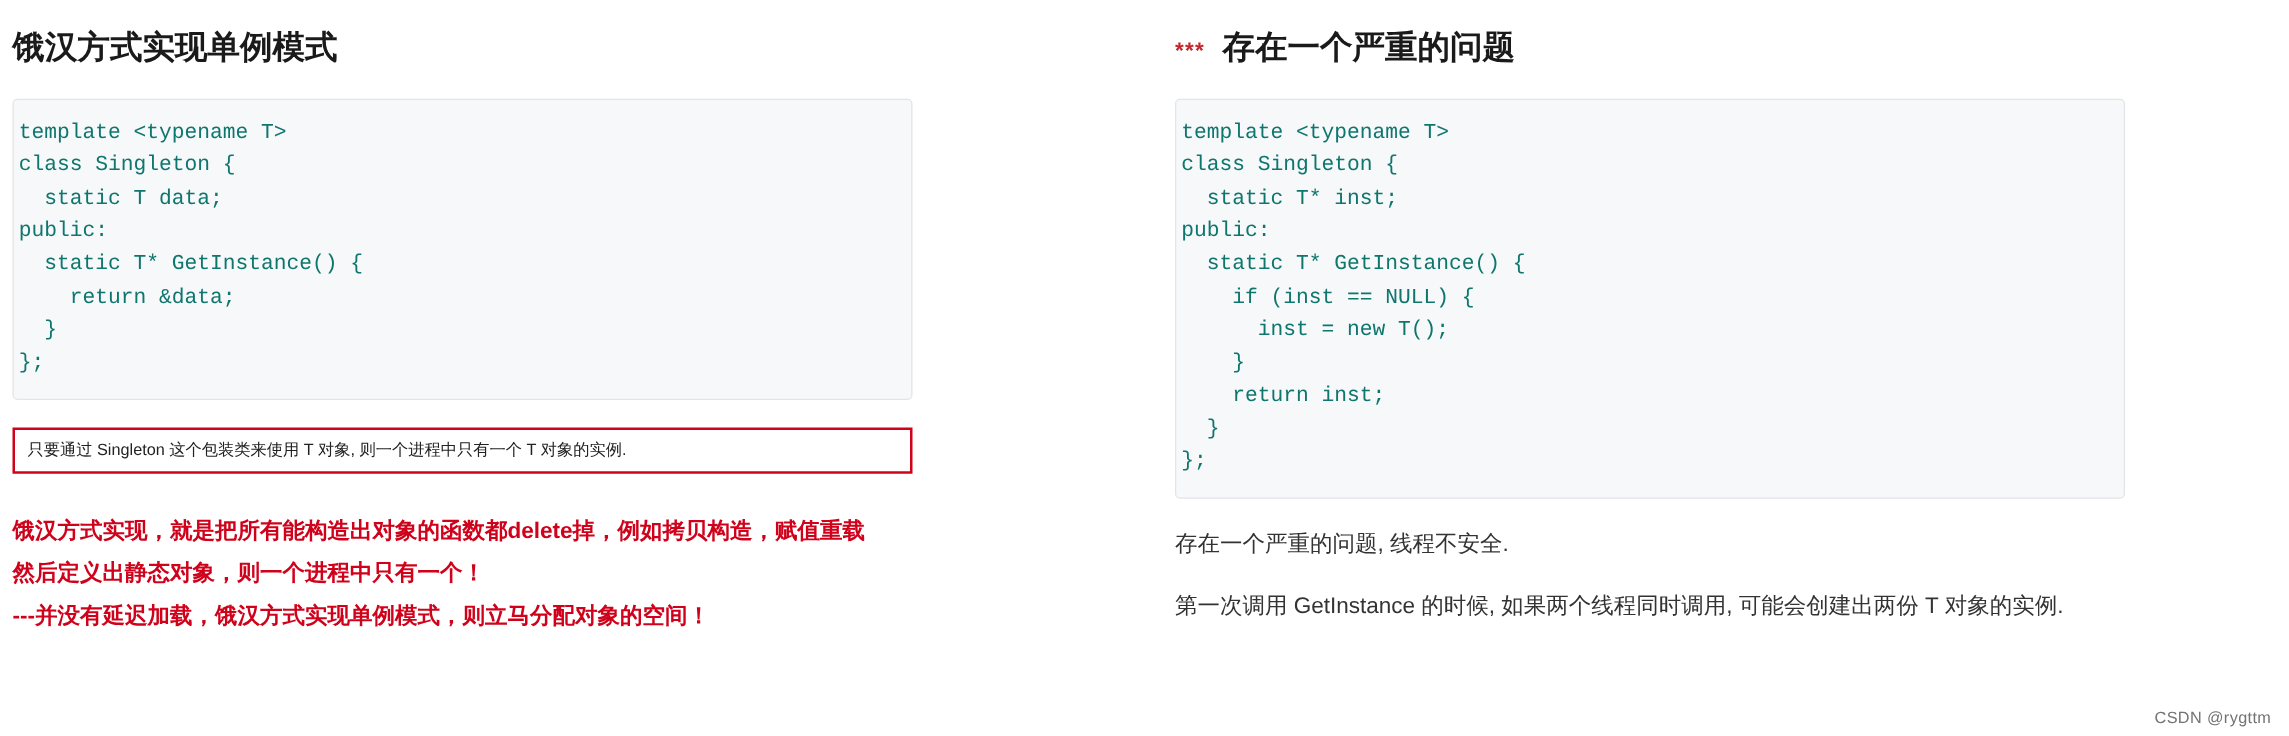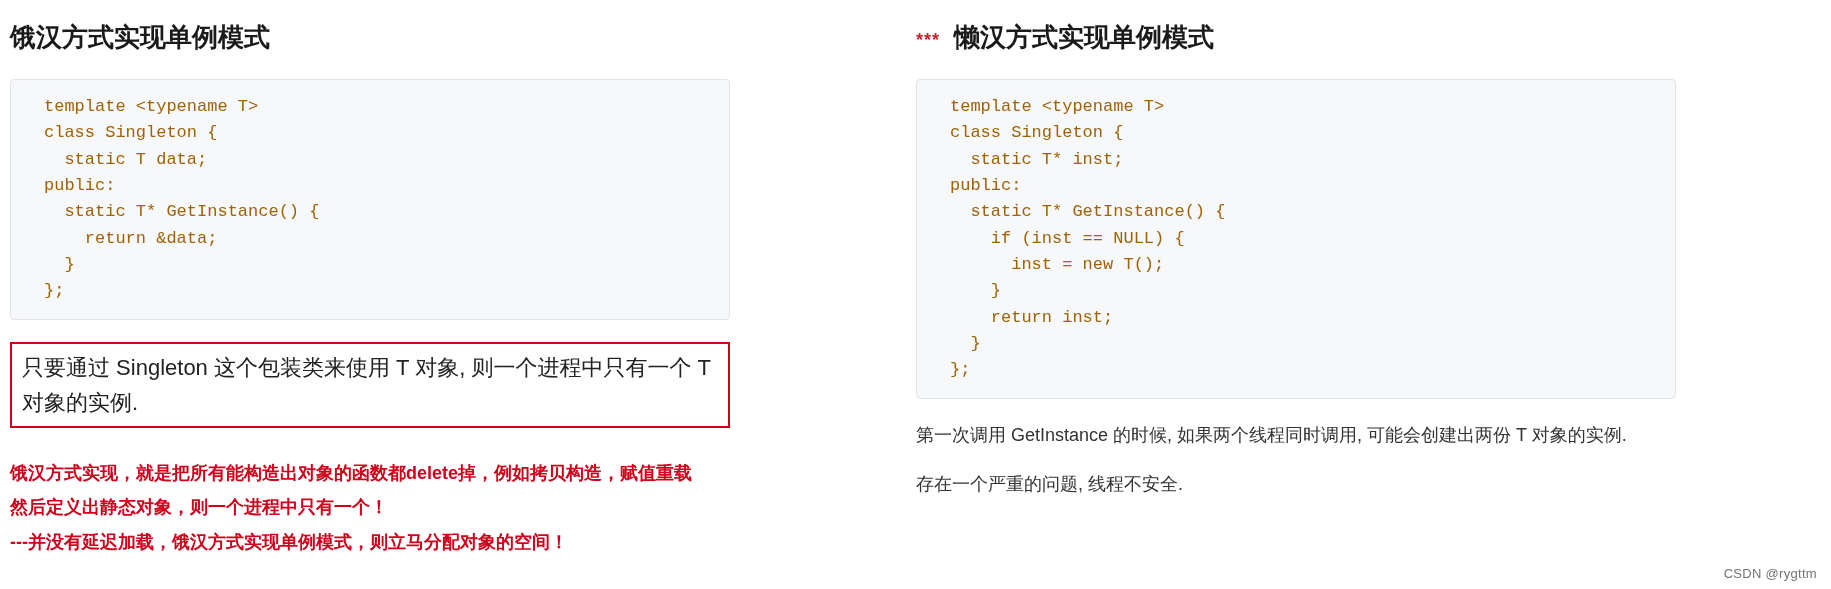--- a/index.html
+++ b/index.html
@@ -6,21 +6,21 @@
     body {
       font-family: -apple-system, "PingFang SC", "Hiragino Sans GB", "Microsoft YaHei", "Helvetica Neue", Arial, sans-serif;
       background: #ffffff;
       color: #333333;
       width: 1831px;
       height: 589px;
       position: relative;
     }
     .container {
       display: flex;
-      gap: 96px;
+      gap: 120px;
       padding: 20px 10px 20px 10px;
     }
     .col { flex: 0 0 auto; }
     .col-left { width: 720px; }
     .col-right { width: 760px; margin-left: 90px; }
     h2.section-title {
       font-size: 26px;
       font-weight: 700;
       color: #1a1a1a;
       margin-bottom: 24px;
@@ -29,32 +29,32 @@
     .stars {
       color: #c3272b;
       font-size: 18px;
       font-weight: 700;
       letter-spacing: 1px;
     }
     pre.code-block {
       background: #f6f8fa;
       border: 1px solid #e1e4e8;
       border-radius: 4px;
-      padding: 14px 33px;
+      padding: 14px 4px;
       font-family: "SFMono-Regular", Consolas, "Liberation Mono", Menlo, Courier, monospace;
       font-size: 17px;
       line-height: 1.55;
-      color: #a16207;
+      color: #0f766e;
       white-space: pre;
       margin-bottom: 22px;
     }
     .boxed-note {
       border: 2px solid #d0021b;
       padding: 6px 10px;
-      font-size: 22px;
+      font-size: 13px;
       color: #222222;
       margin-bottom: 28px;
       line-height: 1.6;
     }
     .red-paras p {
       color: #d0021b;
       font-size: 18px;
       font-weight: 700;
       line-height: 1.9;
     }
@@ -92,33 +92,33 @@
     <div class="red-paras">
       <p>饿汉方式实现，就是把所有能构造出对象的函数都delete掉，例如拷贝构造，赋值重载</p>
       <p>然后定义出静态对象，则一个进程中只有一个！</p>
       <p>---并没有延迟加载，饿汉方式实现单例模式，则立马分配对象的空间！</p>
     </div>
   </div>
 
   <div class="col col-right">
     <div class="title-row">
       <span class="stars">***</span>
-      <h2 class="section-title">懒汉方式实现单例模式</h2>
+      <h2 class="section-title">存在一个严重的问题</h2>
     </div>
     <pre class="code-block">template &lt;typename T&gt;
 class Singleton {
   static T* inst;
 public:
   static T* GetInstance() {
     if (inst == NULL) {
       inst = new T();
     }
     return inst;
   }
 };</pre>
     <div class="plain-paras">
+      <p>存在一个严重的问题, 线程不安全.</p>
       <p>第一次调用 GetInstance 的时候, 如果两个线程同时调用, 可能会创建出两份 T 对象的实例.</p>
-      <p>存在一个严重的问题, 线程不安全.</p>
     </div>
   </div>
 </div>
 
 <div class="watermark">CSDN @rygttm</div>
 
 </body></html>

